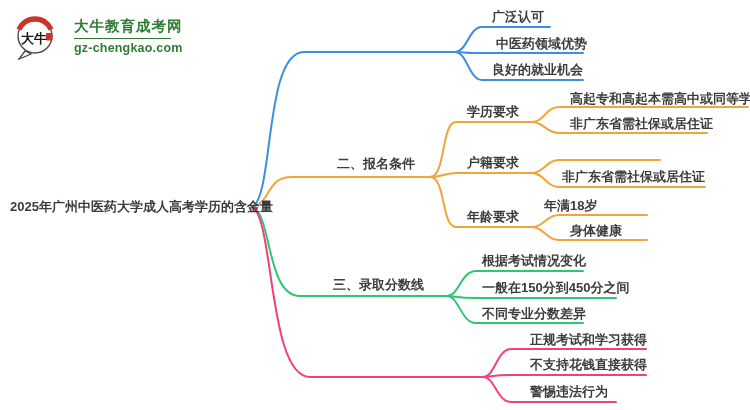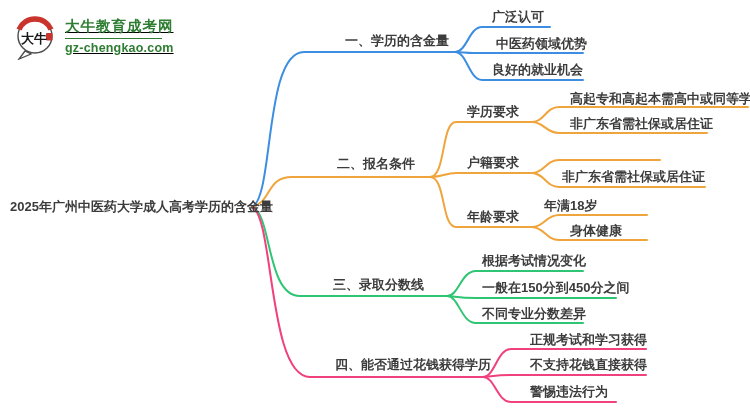--- a/index.html
+++ b/index.html
@@ -16,21 +16,21 @@
     font-size:13px;
     line-height:1.2;
     color:#3c3c3c;
     white-space:nowrap;
     font-weight:bold;
   }
   .logo{
     position:absolute;left:12px;top:12px;
     display:flex;align-items:center;
   }
-  .logo-text{margin-left:6px;text-decoration:underline;}
+  .logo-text{margin-left:15px;}
   .logo-name{
     font-size:14.5px;font-weight:bold;color:#2e7d32;letter-spacing:1px;
   }
   .logo-sep{height:1.5px;background:#2e7d32;margin:1.5px 0;width:97px;}
   .logo-domain{
     font-size:12.5px;font-weight:bold;color:#2e7d32;letter-spacing:0.2px;text-align:center;
   }
 </style>
 </head>
 <body>
@@ -84,38 +84,36 @@
     </svg>
     <div class="logo-text">
       <div class="logo-name">大牛教育成考网</div>
       <div class="logo-sep"></div>
       <div class="logo-domain">gz-chengkao.com</div>
     </div>
   </div>
 
   <div class="topic" style="left:10px;top:199px">2025年广州中医药大学成人高考学历的含金量</div>
 
-  <div class="topic" style="left:345px;top:33px">一、学历的含金量</div>
   <div class="topic" style="left:492px;top:9px">广泛认可</div>
   <div class="topic" style="left:496px;top:36px">中医药领域优势</div>
   <div class="topic" style="left:492px;top:62px">良好的就业机会</div>
 
   <div class="topic" style="left:337px;top:156px">二、报名条件</div>
   <div class="topic" style="left:467px;top:104px">学历要求</div>
   <div class="topic" style="left:570px;top:91px">高起专和高起本需高中或同等学历</div>
   <div class="topic" style="left:570px;top:116px">非广东省需社保或居住证</div>
   <div class="topic" style="left:467px;top:155px">户籍要求</div>
   <div class="topic" style="left:562px;top:169px">非广东省需社保或居住证</div>
   <div class="topic" style="left:467px;top:209px">年龄要求</div>
   <div class="topic" style="left:544px;top:198px">年满18岁</div>
   <div class="topic" style="left:570px;top:223px">身体健康</div>
 
   <div class="topic" style="left:333px;top:277px">三、录取分数线</div>
   <div class="topic" style="left:482px;top:253px">根据考试情况变化</div>
   <div class="topic" style="left:482px;top:280px">一般在150分到450分之间</div>
   <div class="topic" style="left:482px;top:306px">不同专业分数差异</div>
 
-  <div class="topic" style="left:335px;top:357px">四、能否通过花钱获得学历</div>
   <div class="topic" style="left:530px;top:332px">正规考试和学习获得</div>
   <div class="topic" style="left:530px;top:357px">不支持花钱直接获得</div>
   <div class="topic" style="left:530px;top:384px">警惕违法行为</div>
 
 </div>
 
 </body></html>

